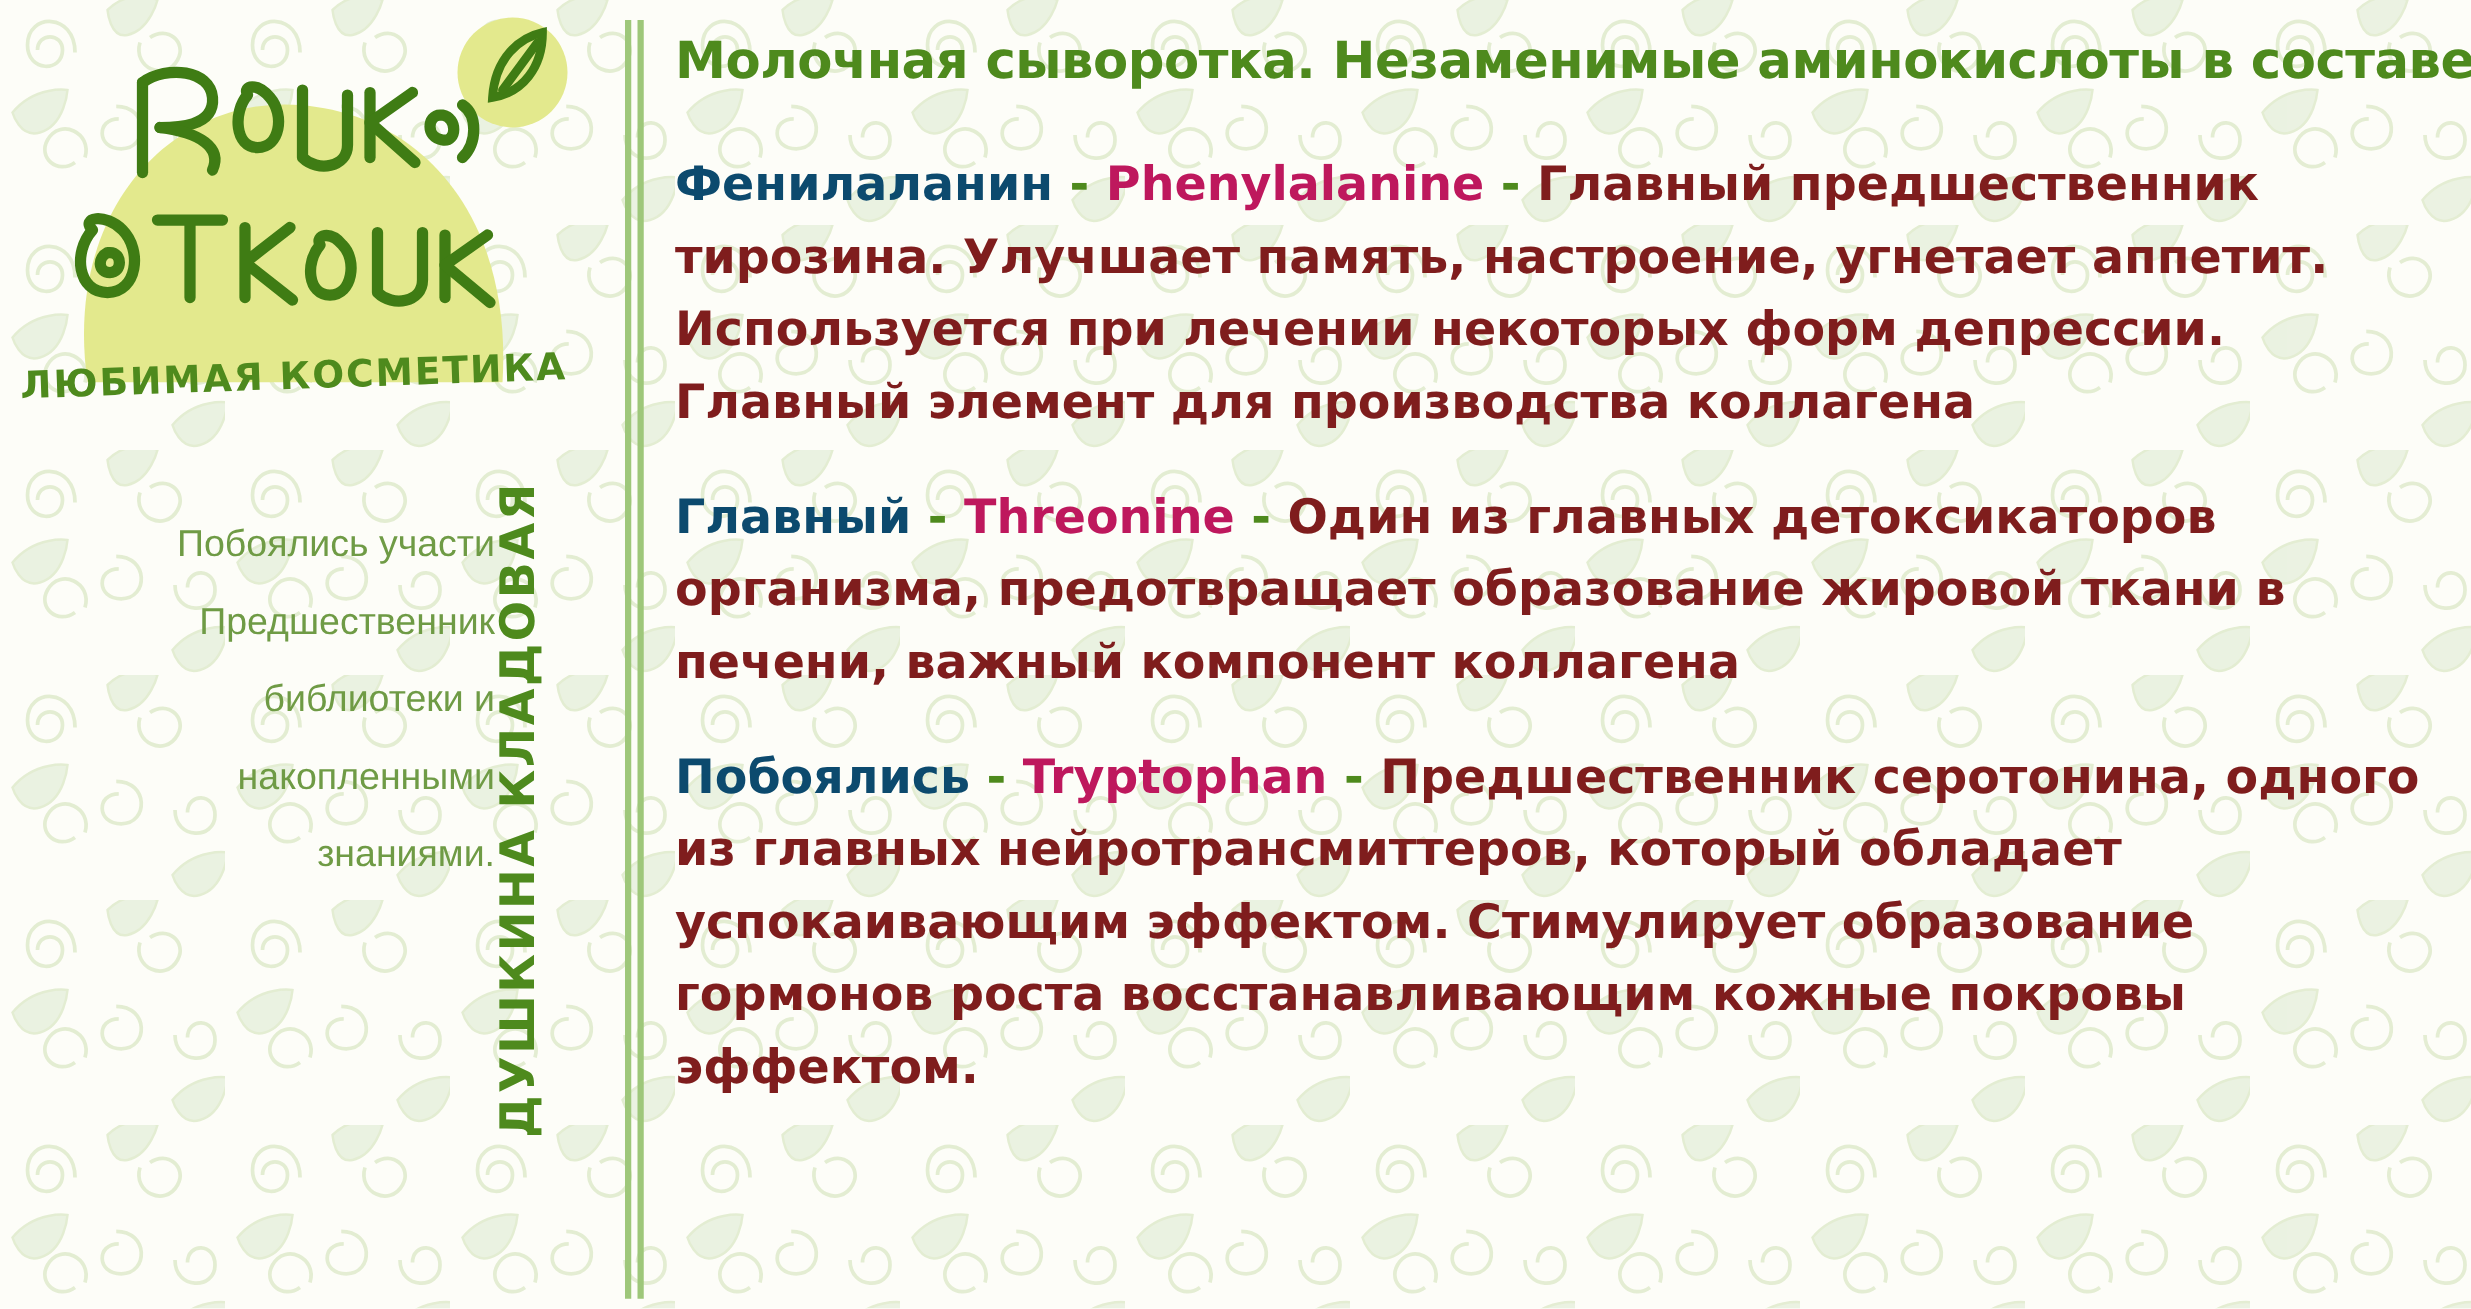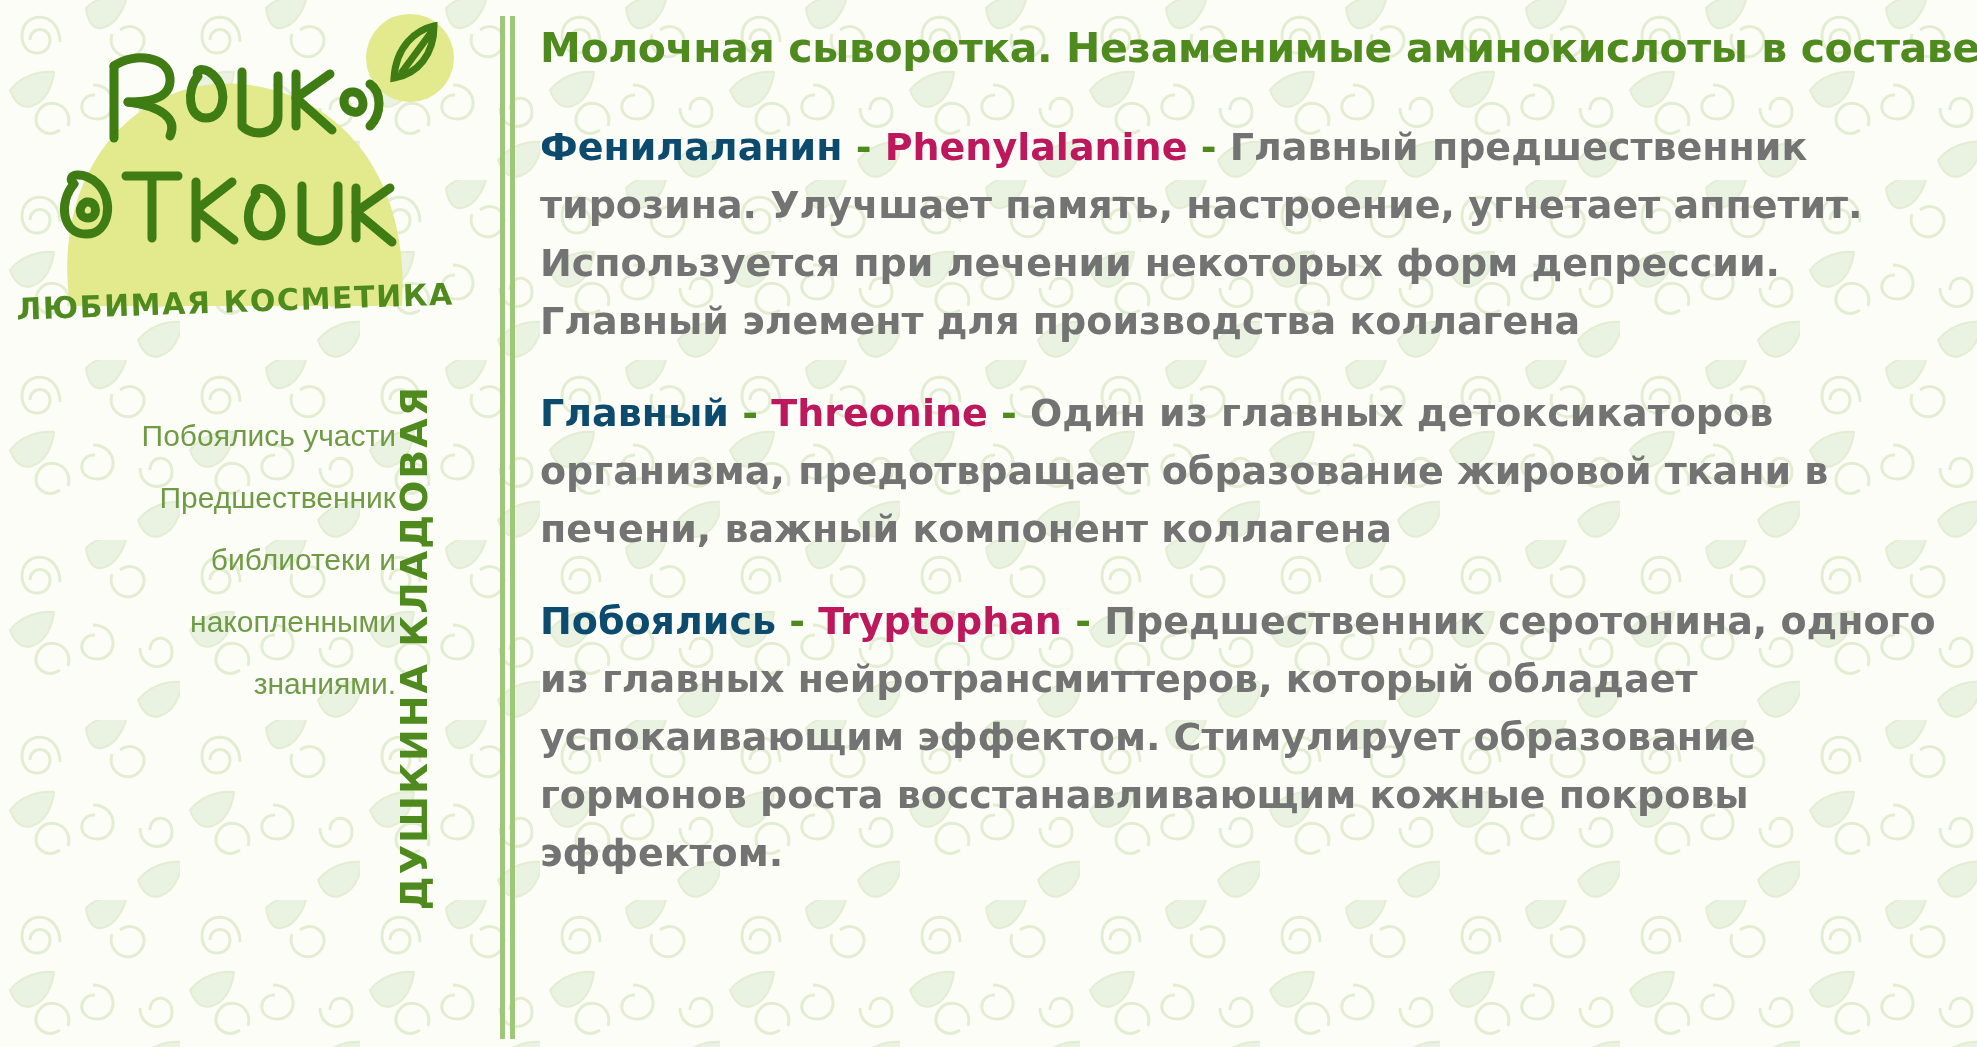--- a/index.html
+++ b/index.html
@@ -151,21 +151,21 @@
     font-weight: 700;
     font-size: 38px;
     line-height: 58px;
     color: #3f7c14;
     margin: 0 0 34px 0;
     max-width: 1430px;
   }
   .entry .term { color: #0c4a6e; }
   .entry .term-en { color: #be185d; }
   .entry .dash { color: #4e8a1d; }
-  .entry .desc { color: #737373; }
+  .entry .desc { color: #7f1d1d; }
 </style>
 </head>
 <body>
 
 <div class="page">
 
   <svg class="bg-pattern" width="1977" height="1047" viewBox="0 0 1977 1047" aria-hidden="true">
     <defs>
       <pattern id="swirls" width="180" height="180" patternUnits="userSpaceOnUse">
         <g fill="none" stroke="#cfe0b4" stroke-width="3">

